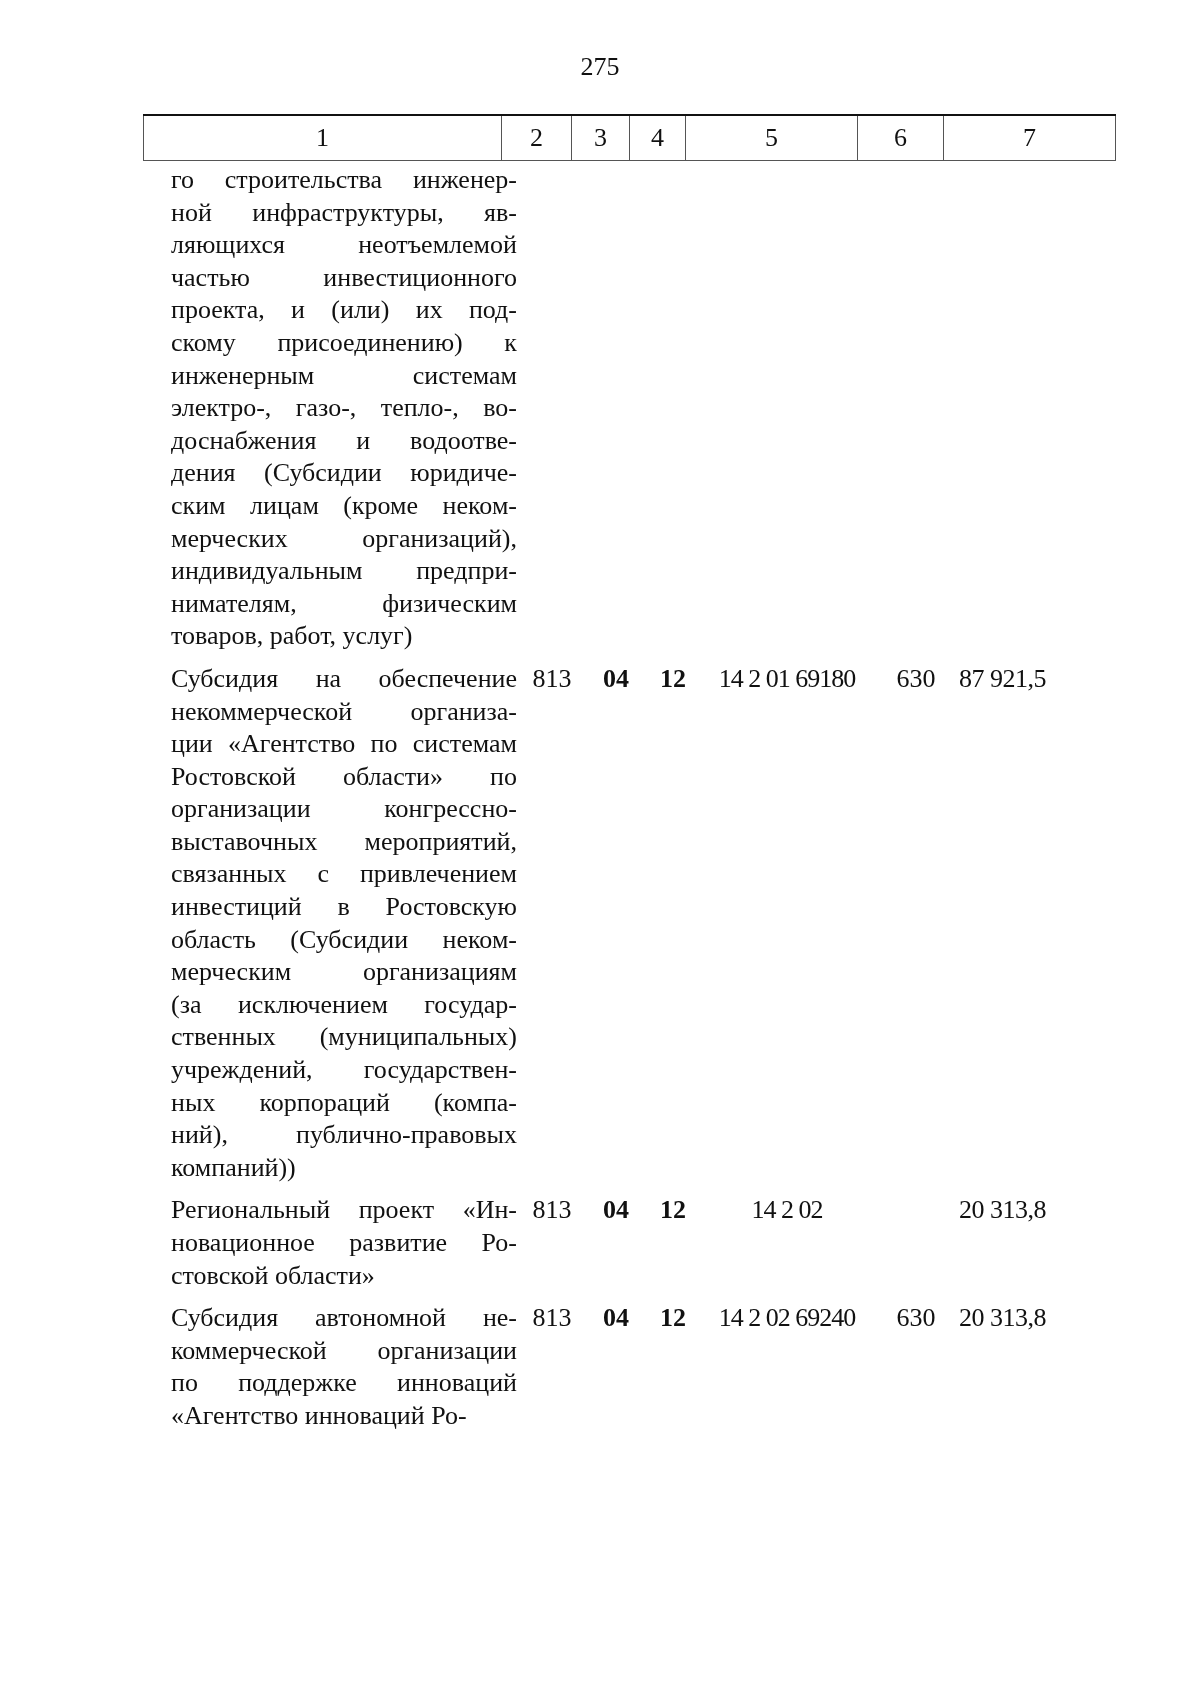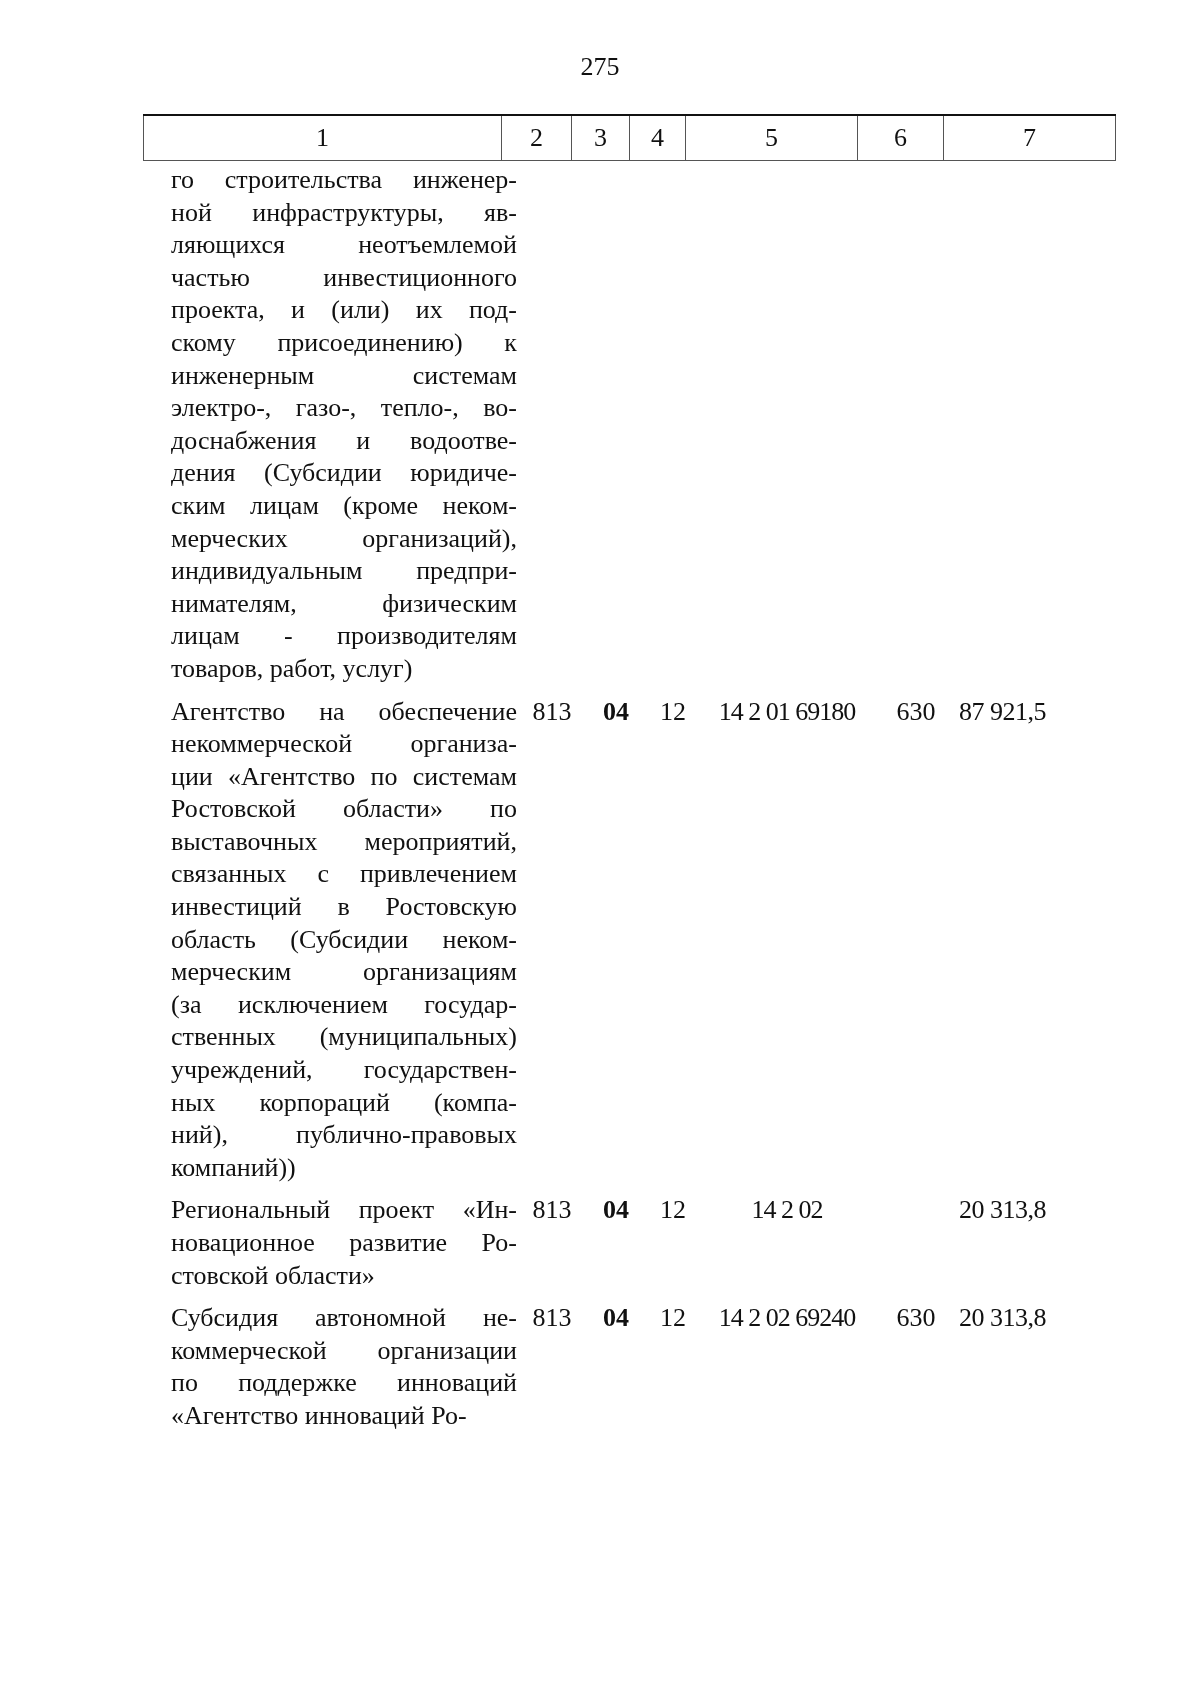--- a/index.html
+++ b/index.html
@@ -9,21 +9,21 @@
   table.hdr { position:absolute; top:114px; left:143px; border-collapse:collapse; table-layout:fixed; }
   table.hdr td { border:1.5px solid #555; height:44px; text-align:center; font-size:26px; padding:0; }
   table.hdr tr { border-top:2px solid #111; }
   .rows { position:absolute; top:160px; left:159px; width:972px; }
   .row { display:flex; margin-bottom:10px; font-size:26px; line-height:32.6px; }
   .c1 { width:346px; padding-left:12px; text-align:justify; text-align-last:left; hyphens:manual; }
   .c1 .ln { display:block; text-align:justify; text-align-last:justify; }
   .c1 .ln.last { text-align-last:left; }
   .c2 { width:70px; text-align:center; padding-top:0; }
   .c3 { width:58px; text-align:center;font-weight:bold; }
-  .c4 { width:56px; text-align:center; }
+  .c4 { width:56px; text-align:center;font-weight:bold; }
   .c5 { width:172px; text-align:center; letter-spacing:-1px; }
   .c6 { width:86px; text-align:center; }
   .c7 { width:172px; text-align:left; padding-right:6px; box-sizing:border-box; letter-spacing:-0.5px; }
   .row.first { margin-top:4px; }
 </style>
 </head>
 <body>
 
 <div class="page-num">275</div>
 
@@ -60,36 +60,36 @@
         <span class="ln">проекта, и (или) их под-</span>
         <span class="ln">скому присоединению) к</span>
         <span class="ln">инженерным системам</span>
         <span class="ln">электро-, газо-, тепло-, во-</span>
         <span class="ln">доснабжения и водоотве-</span>
         <span class="ln">дения (Субсидии юридиче-</span>
         <span class="ln">ским лицам (кроме неком-</span>
         <span class="ln">мерческих организаций),</span>
         <span class="ln">индивидуальным предпри-</span>
         <span class="ln">нимателям, физическим</span>
-        <span class="ln">лицам - производителям</span>
         <span class="ln last">товаров, работ, услуг)</span>
       </div>
     <div class="c2"></div>
     <div class="c3"></div>
     <div class="c4"></div>
     <div class="c5"></div>
     <div class="c6"></div>
     <div class="c7"></div>
   </div>
   <div class="row">
     <div class="c1">
-        <span class="ln">Агентство на обеспечение</span>
+        <span class="ln">Субсидия на обеспечение</span>
         <span class="ln">некоммерческой организа-</span>
         <span class="ln">ции «Агентство по системам</span>
         <span class="ln">Ростовской области» по</span>
+        <span class="ln">организации конгрессно-</span>
         <span class="ln">выставочных мероприятий,</span>
         <span class="ln">связанных с привлечением</span>
         <span class="ln">инвестиций в Ростовскую</span>
         <span class="ln">область (Субсидии неком-</span>
         <span class="ln">мерческим организациям</span>
         <span class="ln">(за исключением государ-</span>
         <span class="ln">ственных (муниципальных)</span>
         <span class="ln">учреждений, государствен-</span>
         <span class="ln">ных корпораций (компа-</span>
         <span class="ln">ний), публично-правовых</span>

